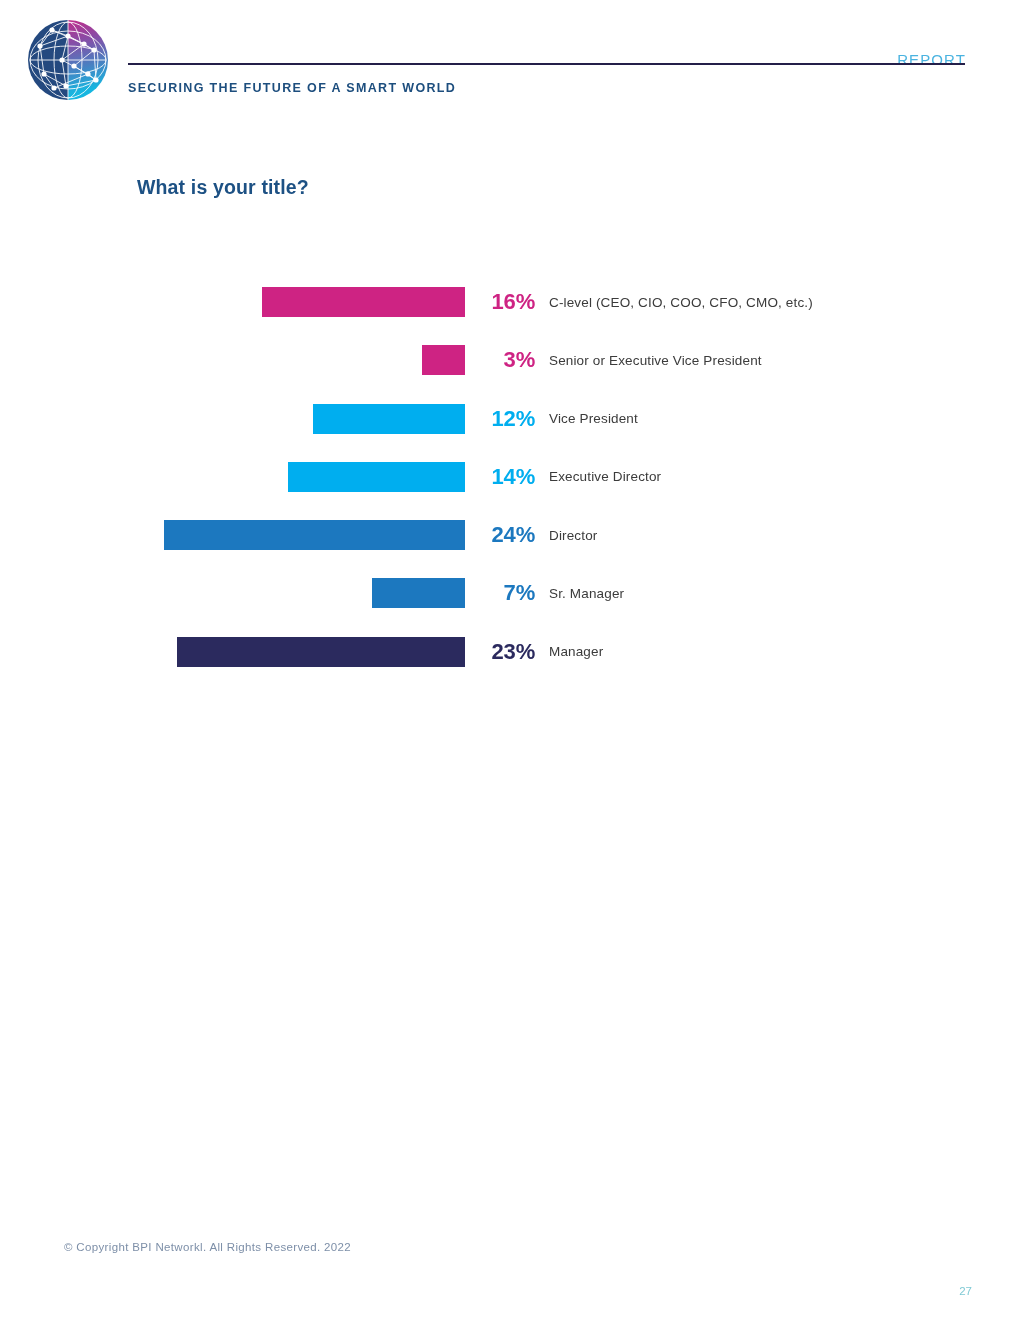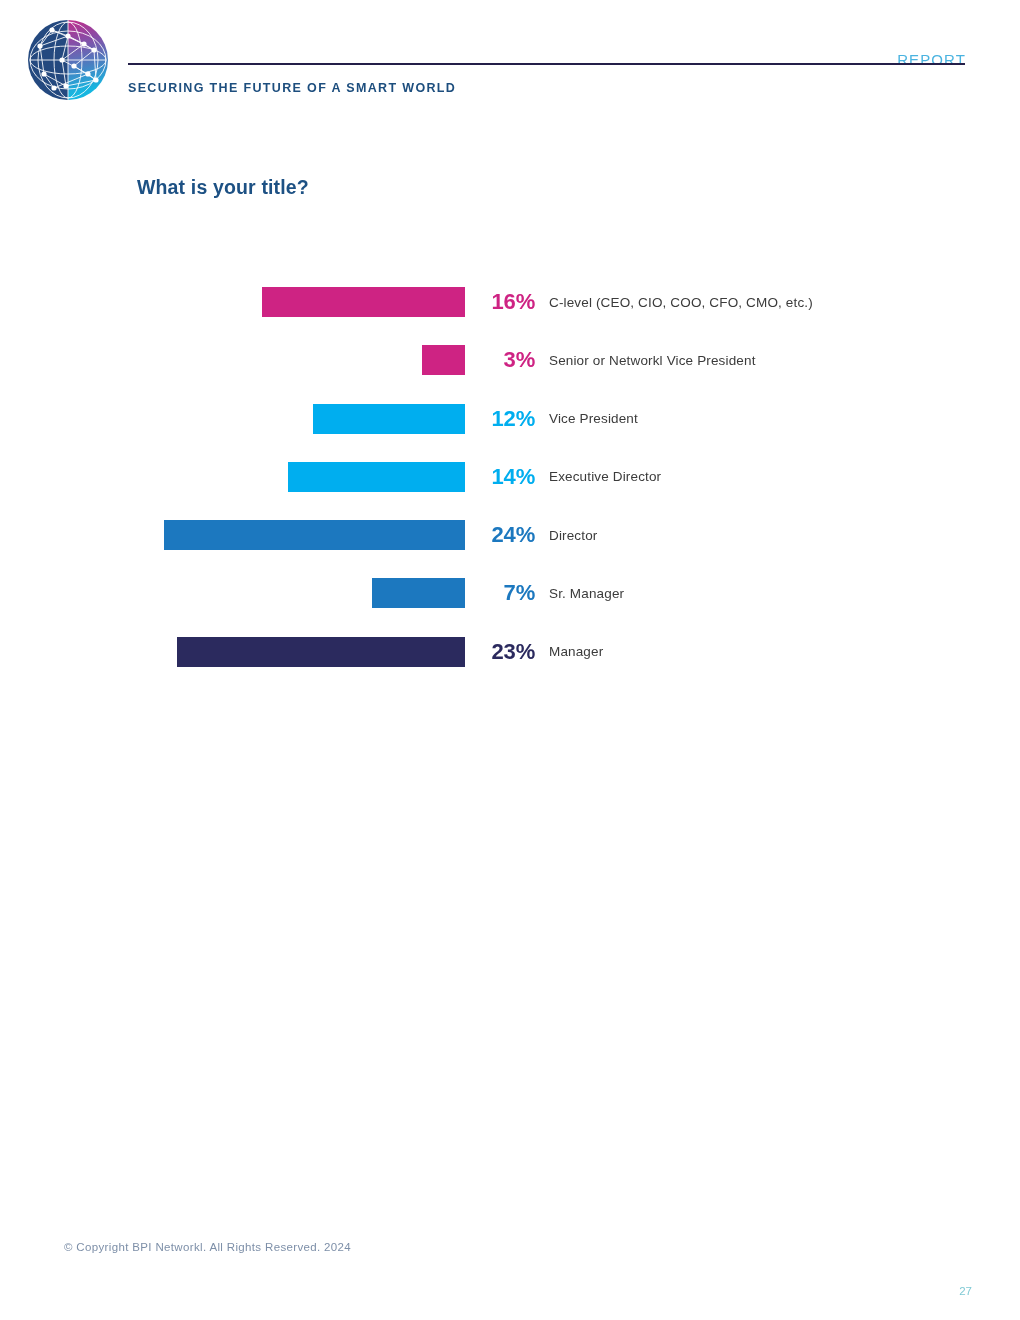--- a/index.html
+++ b/index.html
@@ -238,21 +238,21 @@
           <div class="bar-fill" style="width: 203px; background: rgb(206, 35, 131);"></div>
         </div>
         <div class="bar-pct" style="color: rgb(206, 35, 131);">16%</div>
         <div class="bar-label">C-level (CEO, CIO, COO, CFO, CMO, etc.)</div>
       </div>
       <div class="bar-row">
         <div class="bar-track">
           <div class="bar-fill" style="width: 43px; background: rgb(206, 35, 131);"></div>
         </div>
         <div class="bar-pct" style="color: rgb(206, 35, 131);">3%</div>
-        <div class="bar-label">Senior or Networkl Vice President</div>
+        <div class="bar-label">Senior or Executive Vice President</div>
       </div>
       <div class="bar-row">
         <div class="bar-track">
           <div class="bar-fill" style="width: 152px; background: rgb(0, 174, 239);"></div>
         </div>
         <div class="bar-pct" style="color: rgb(0, 174, 239);">12%</div>
         <div class="bar-label">Vice President</div>
       </div>
       <div class="bar-row">
         <div class="bar-track">
@@ -279,15 +279,15 @@
         <div class="bar-track">
           <div class="bar-fill" style="width: 288px; background: rgb(43, 42, 94);"></div>
         </div>
         <div class="bar-pct" style="color: rgb(43, 42, 94);">23%</div>
         <div class="bar-label">Manager</div>
       </div>
     </div>
 </div>
 
 <div class="page-footer">
-  <div class="footer-copyright">© Copyright BPI Networkl. All Rights Reserved. 2024</div>
+  <div class="footer-copyright">© Copyright BPI Networkl. All Rights Reserved. 2022</div>
   <div class="footer-page-number">27</div>
 </div>
 
 </body></html>

